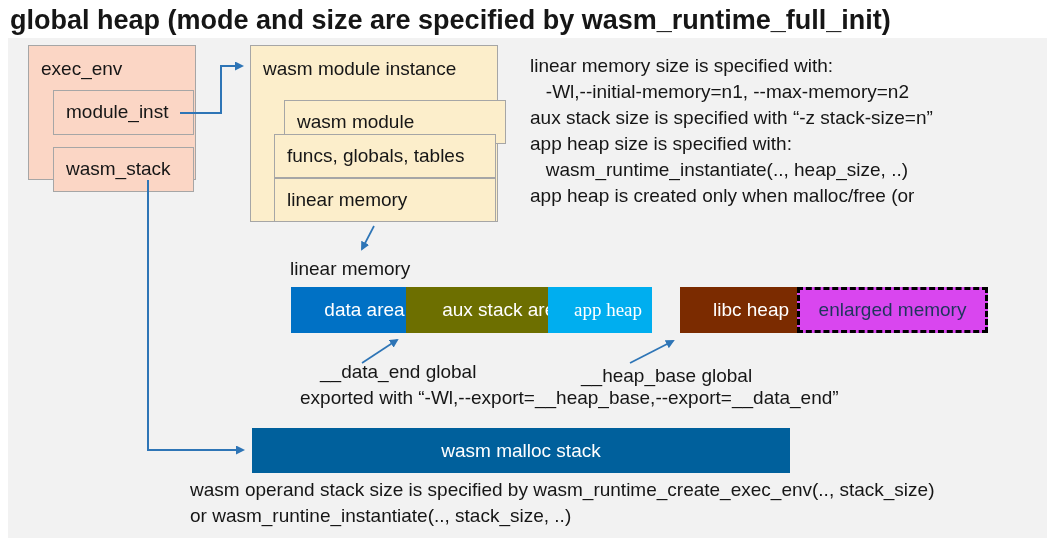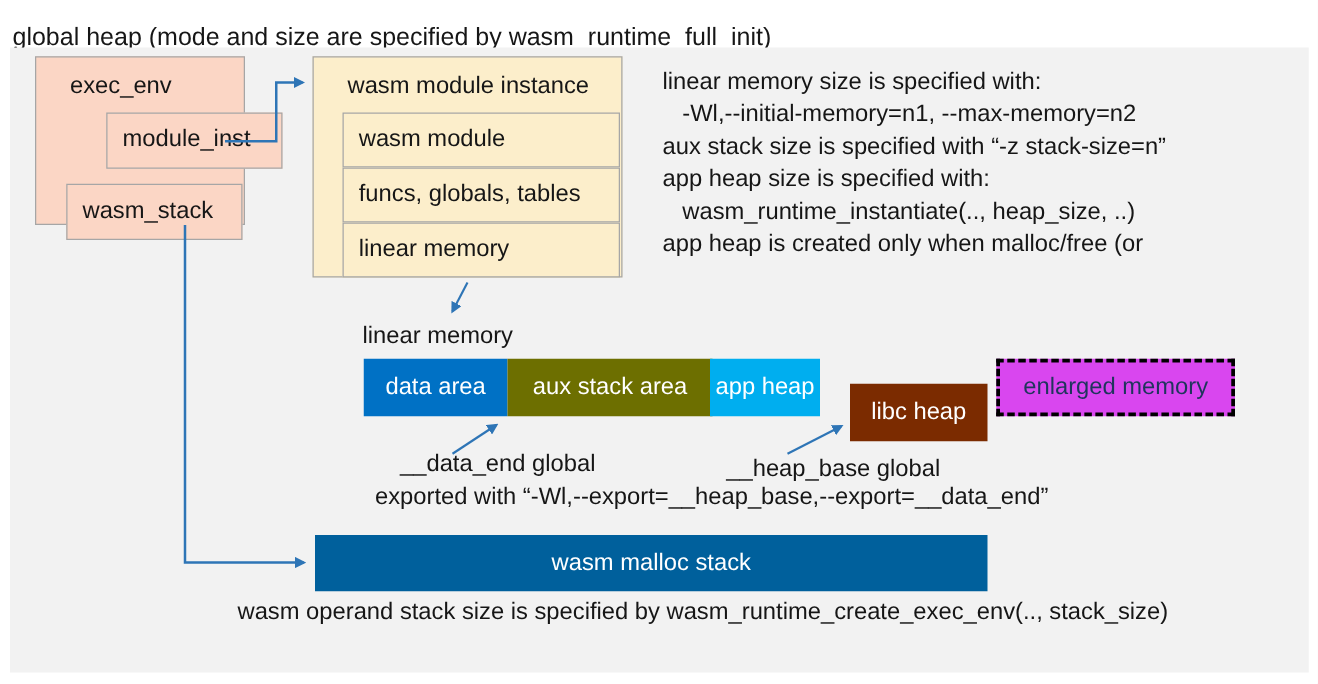--- a/index.html
+++ b/index.html
@@ -1,45 +1,45 @@
 <!DOCTYPE html>
 <html style="--canvas: #F2F2F2; --box-pink: #FBD6C5; --box-cream: #FCEECB; --box-border: #A6A6A6; --seg-data: #0071C5; --seg-aux: #6D6F00; --seg-app: #00AEEF; --seg-libc: #7B2B00; --operand: #00609C; --arrow: #2E75B6; --enlarged-text: #1F355C;"><head>
 <meta charset="utf-8">
 <style>
   html,body { margin:0; padding:0; background:#ffffff; }
   .page {
     position:relative; width:1054px; height:547px; overflow:hidden;
     background:#ffffff; font-family:"Liberation Sans", sans-serif; color:#161616;
   }
-  .title { position:absolute; left:10px; top:19px; font-size:20px; font-weight:400; white-space:pre; }
+  .title { position:absolute; left:10px; top:5px; font-size:27px; font-weight:700; white-space:pre; }
   .canvas { position:absolute; left:8px; top:38px; width:1039px; height:500px; background:var(--canvas); }
 
   .box { position:absolute; box-sizing:border-box; border:1px solid var(--box-border); }
   .exec-outer { left:28px; top:45px; width:168px; height:135px; background:var(--box-pink); }
   .inst-outer { left:250px; top:45px; width:248px; height:177px; background:var(--box-cream); }
-  .box-header { position:absolute; left:0; top:0; right:0; height:45px; line-height:45px; padding-left:27px; font-size:19px; white-space:nowrap; }
+  .box-header { position:absolute; left:0; top:0; right:0; height:45px; line-height:45px; padding-left:12px; font-size:19px; white-space:nowrap; }
   .sub { position:absolute; box-sizing:border-box; border:1px solid var(--box-border); font-size:19px; line-height:42px; padding-left:12px; white-space:nowrap; }
   .exec-sub { left:53px; width:141px; height:45px; background:var(--box-pink); }
-  .exec-sub.r0 { top:90px;margin-left:32px; } .exec-sub.r1 { top:147px; }
+  .exec-sub.r0 { top:90px; } .exec-sub.r1 { top:147px; }
   .inst-sub { left:274px; width:222px; height:44px; background:var(--box-cream); }
-  .inst-sub.r0 { top:90px; } .inst-sub.r1 { top:134px; } .inst-sub.r2 { top:178px; }
+  .inst-sub.r0 { top:100px;margin-left:10px; } .inst-sub.r1 { top:134px; } .inst-sub.r2 { top:178px; }
 
   .notes-right { position:absolute; left:530px; top:53px; font-size:19px; line-height:26px; }
   .notes-right div { white-space:pre; }
   .bottom-notes { position:absolute; left:190px; top:477px; font-size:19px; line-height:25.5px; }
   .bottom-notes div { white-space:pre; }
 
   .lm-label { position:absolute; left:290px; top:258px; font-size:19px; }
 
   .seg { position:absolute; top:287px; height:46px; display:flex; align-items:center; justify-content:center;
-         color:#ffffff; font-size:19px; white-space:nowrap; }
+         color:#ffffff; font-size:19px; white-space:nowrap;padding-left:16px; }
   .seg.s0 { left:291px; width:115px; background:var(--seg-data); }
   .seg.s1 { left:406px; width:164px; background:var(--seg-aux); }
-  .seg.s2 { left:568px; width:88px; background:var(--seg-app); }
-  .seg.s3 { left:680px; width:110px; background:var(--seg-libc);margin-top:20px; }
+  .seg.s2 { left:548px; width:88px; background:var(--seg-app);font-family:Liberation Serif, serif; }
+  .seg.s3 { left:680px; width:110px; background:var(--seg-libc); }
   .enlarged { position:absolute; left:797px; top:287px; width:191px; height:46px; box-sizing:border-box;
               background:#d946ef; border:3px dashed #000000; color:var(--enlarged-text);
               display:flex; align-items:center; justify-content:center; font-size:19px; }
 
   .ann { position:absolute; font-size:19px; white-space:nowrap; }
   .ann-dataend { left:320px; top:361px; }
   .ann-heapbase { left:581px; top:365px; }
   .ann-exported { left:300px; top:387px; }
 
   .operand { position:absolute; left:252px; top:428px; width:538px; height:45px; background:var(--operand);
@@ -90,20 +90,21 @@
   <div class="enlarged">enlarged memory</div>
 
   <div class="ann ann-dataend">__data_end global</div>
   <div class="ann ann-heapbase">__heap_base global</div>
   <div class="ann ann-exported">exported with “-Wl,--export=__heap_base,--export=__data_end”</div>
 
   <div class="operand">wasm malloc stack</div>
 
   <div class="bottom-notes">
     <div>wasm operand stack size is specified by wasm_runtime_create_exec_env(.., stack_size)</div>
+    <div>or wasm_runtine_instantiate(.., stack_size, ..)</div>
   </div>
 
   <svg class="connectors" width="1054" height="547">
     <defs>
       <marker id="ah" markerUnits="userSpaceOnUse" markerWidth="9" markerHeight="9" refX="7" refY="4.5" orient="auto">
         <path d="M0,0 L9,4.5 L0,9 Z"></path>
       </marker>
     </defs>
     <polyline class="thick" points="180,113 221,113 221,66 242,66" marker-end="url(#ah)"></polyline>
     <polyline class="thick" points="148,180 148,450 243,450" marker-end="url(#ah)"></polyline>

